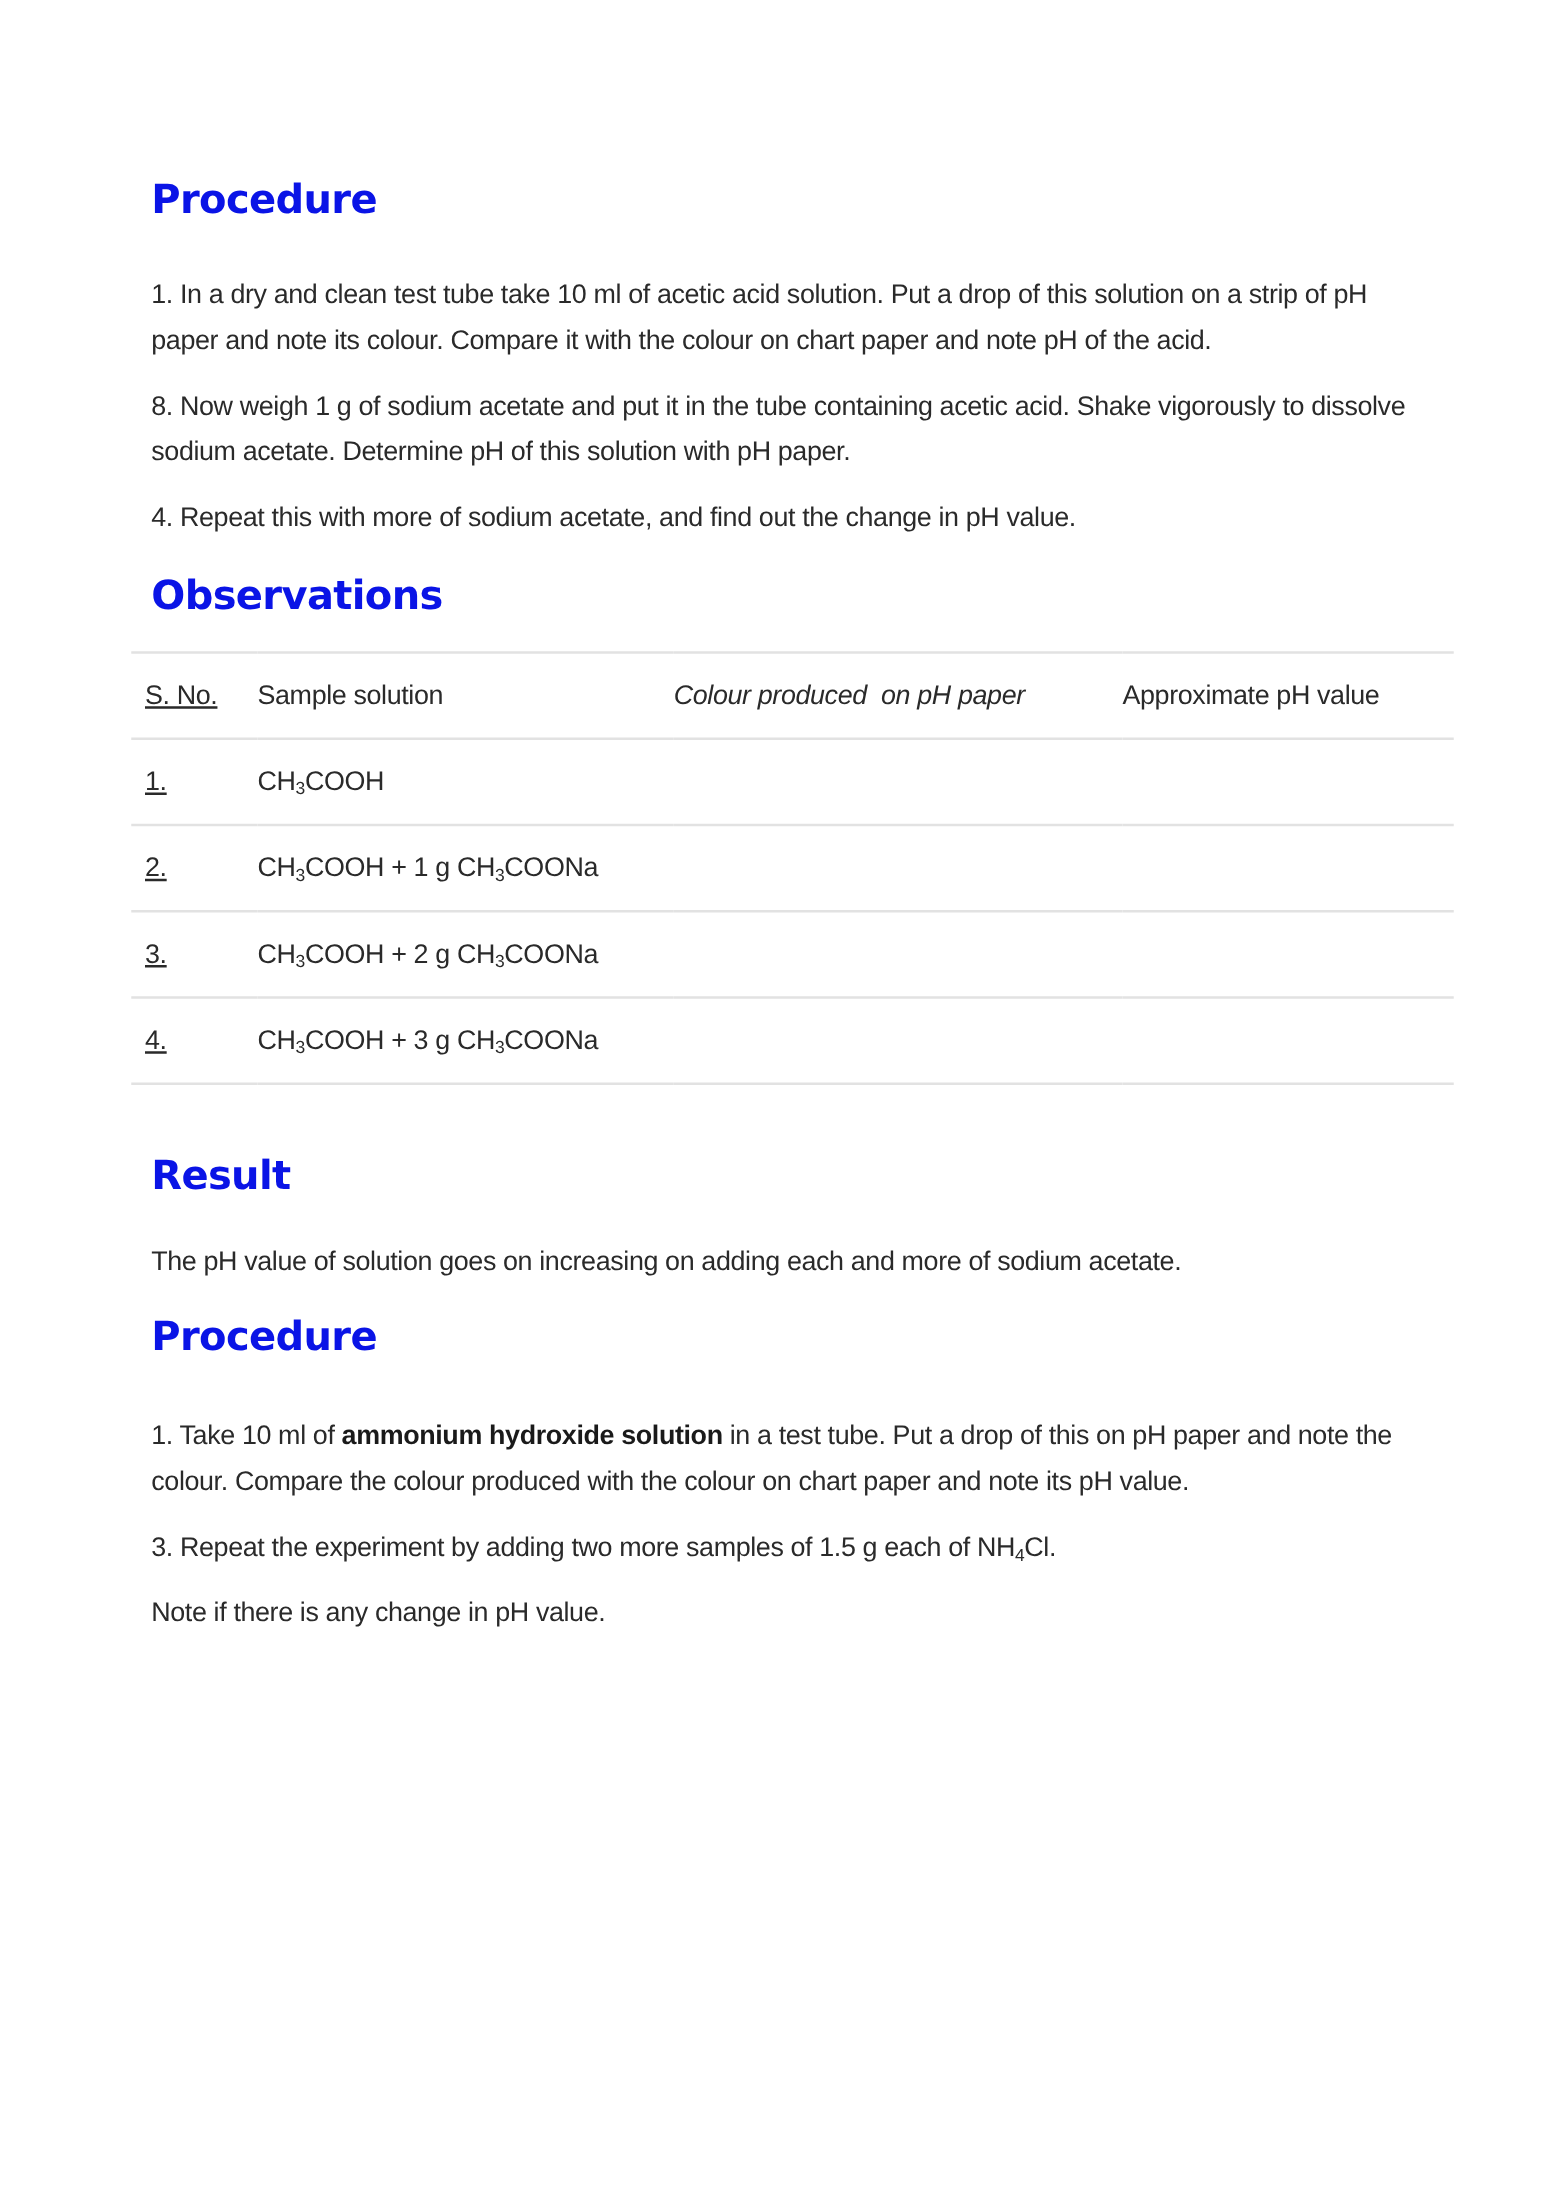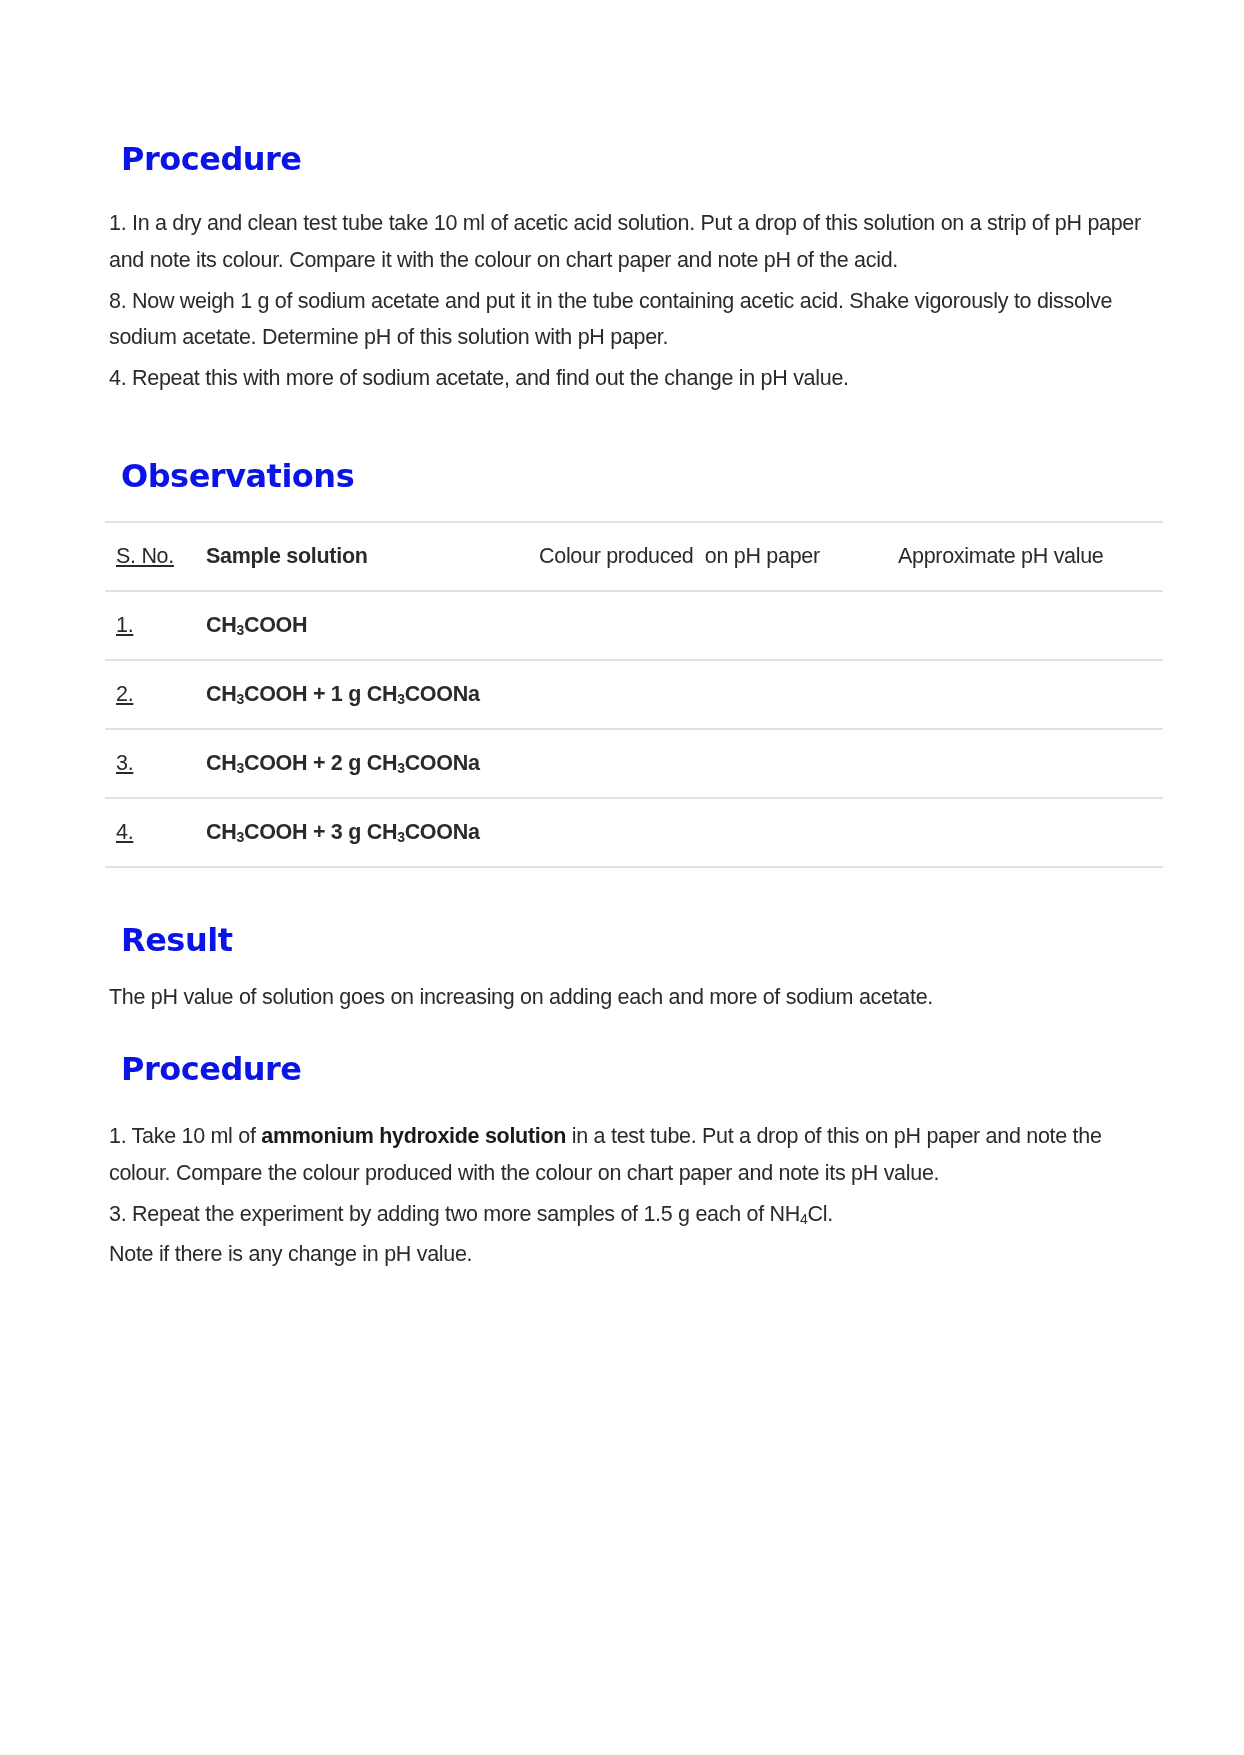--- a/index.html
+++ b/index.html
@@ -3,31 +3,31 @@
   <meta charset="utf-8">
   <style>
     html, body { margin: 0; padding: 0; background: #ffffff; }
     body { width: 1244px; height: 1755px; position: relative; overflow: hidden;
            font-family: "Liberation Sans", sans-serif; color: #222222; }
     .page { position: absolute; left: 105px; top: 0; width: 1058px; }
     h2 { font-family: "DejaVu Sans", sans-serif; font-weight: bold; color: #0a14e6;
          font-size: 32px; margin: 0; letter-spacing: -0.5px; position: absolute; left: 16px; }
     .para { position: absolute; left: 0; width: 1058px; font-size: 21.5px; line-height: 36.8px;
             letter-spacing: -0.3px; color: #2a2a2a; }
-    .para p { margin: 4px; }
+    .para p { margin: 16px; }
     sub { font-size: 0.65em; vertical-align: -0.25em; line-height: 0; }
     b { font-weight: bold; color: #1a1a1a; }
     table { position: absolute; left: 0; top: 521px; width: 1058px; border-collapse: collapse;
             font-size: 21.5px; letter-spacing: -0.3px; color: #2a2a2a; }
     table tr { height: 69px; border-top: 2px solid #e2e2e2; }
     table tr:last-child { border-bottom: 2px solid #e2e2e2; }
     td, th { font-weight: normal; text-align: left; padding: 0; vertical-align: middle; }
     .c1 { width: 90px; padding-left: 11px; text-decoration: underline; }
-    .c2 { width: 333px; font-weight: bold; }
-    .c3 { width: 359px; }
+    .c2 { width: 333px; }
+    .c3 { width: 359px; font-style: italic; }
   </style>
 </head>
 <body>
 
 <div class="page">
 
   <h2 style="top:140px">Procedure</h2>
   <div class="para" style="top:201px">
     <p>1. In a dry and clean test tube take 10 ml of acetic acid solution. Put a drop of this solution on a strip of pH paper and note its colour. Compare it with the colour on chart paper and note pH of the acid.</p>
     <p>8. Now weigh 1 g of sodium acetate and put it in the tube containing acetic acid. Shake vigorously to dissolve sodium acetate. Determine pH of this solution with pH paper.</p>

